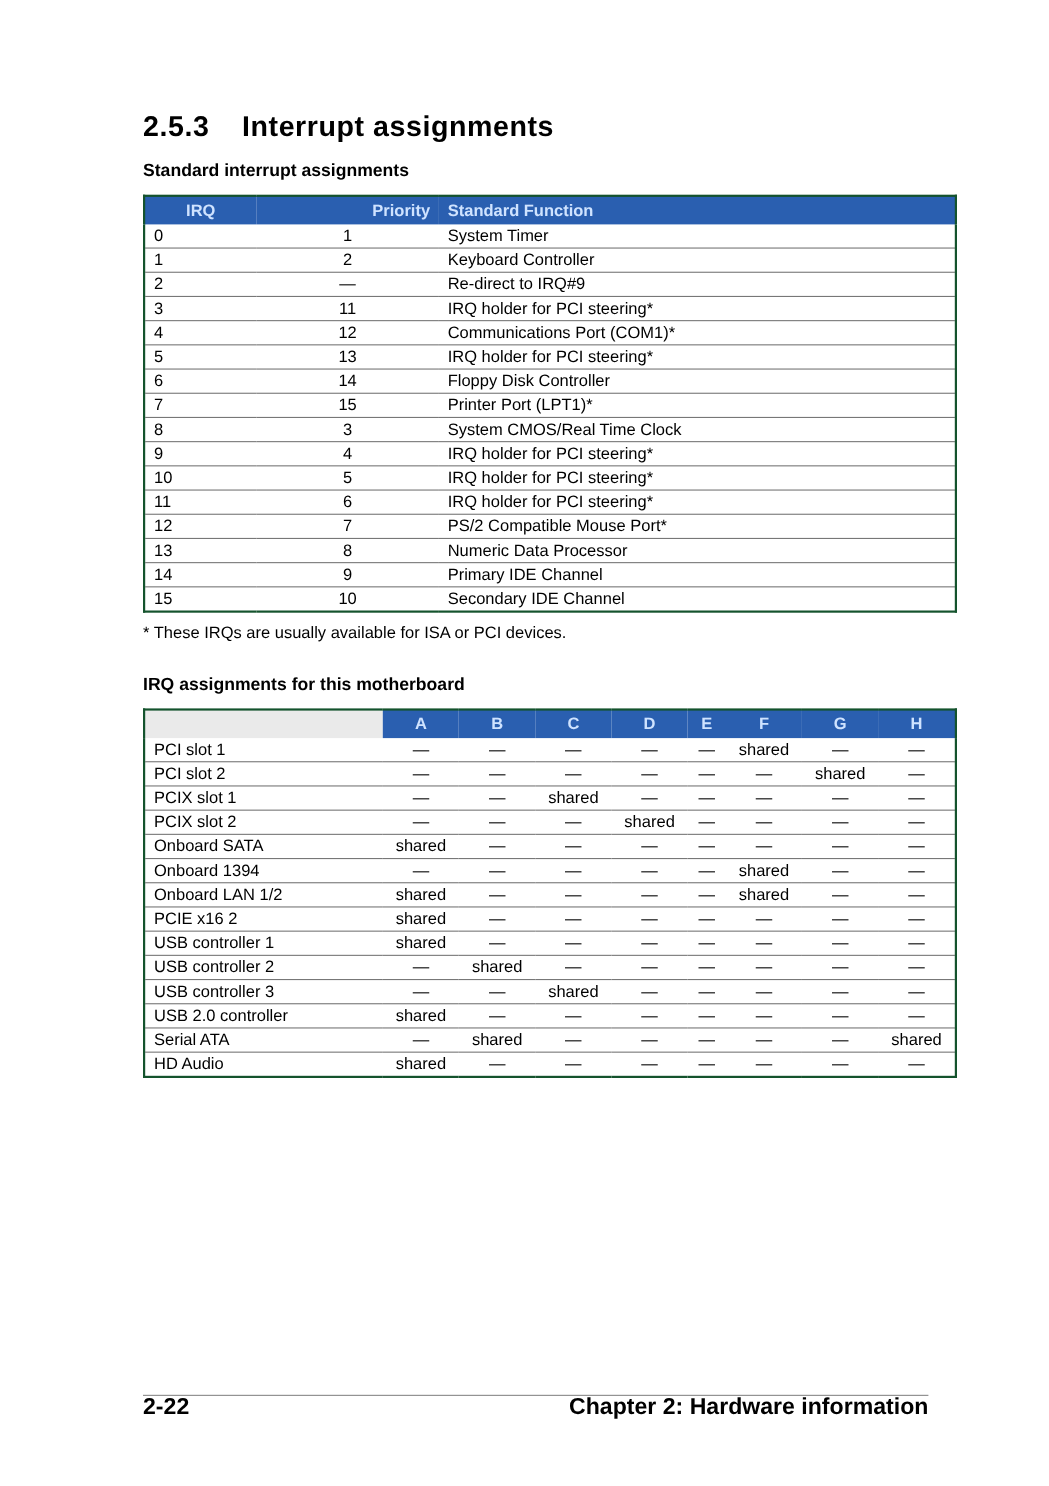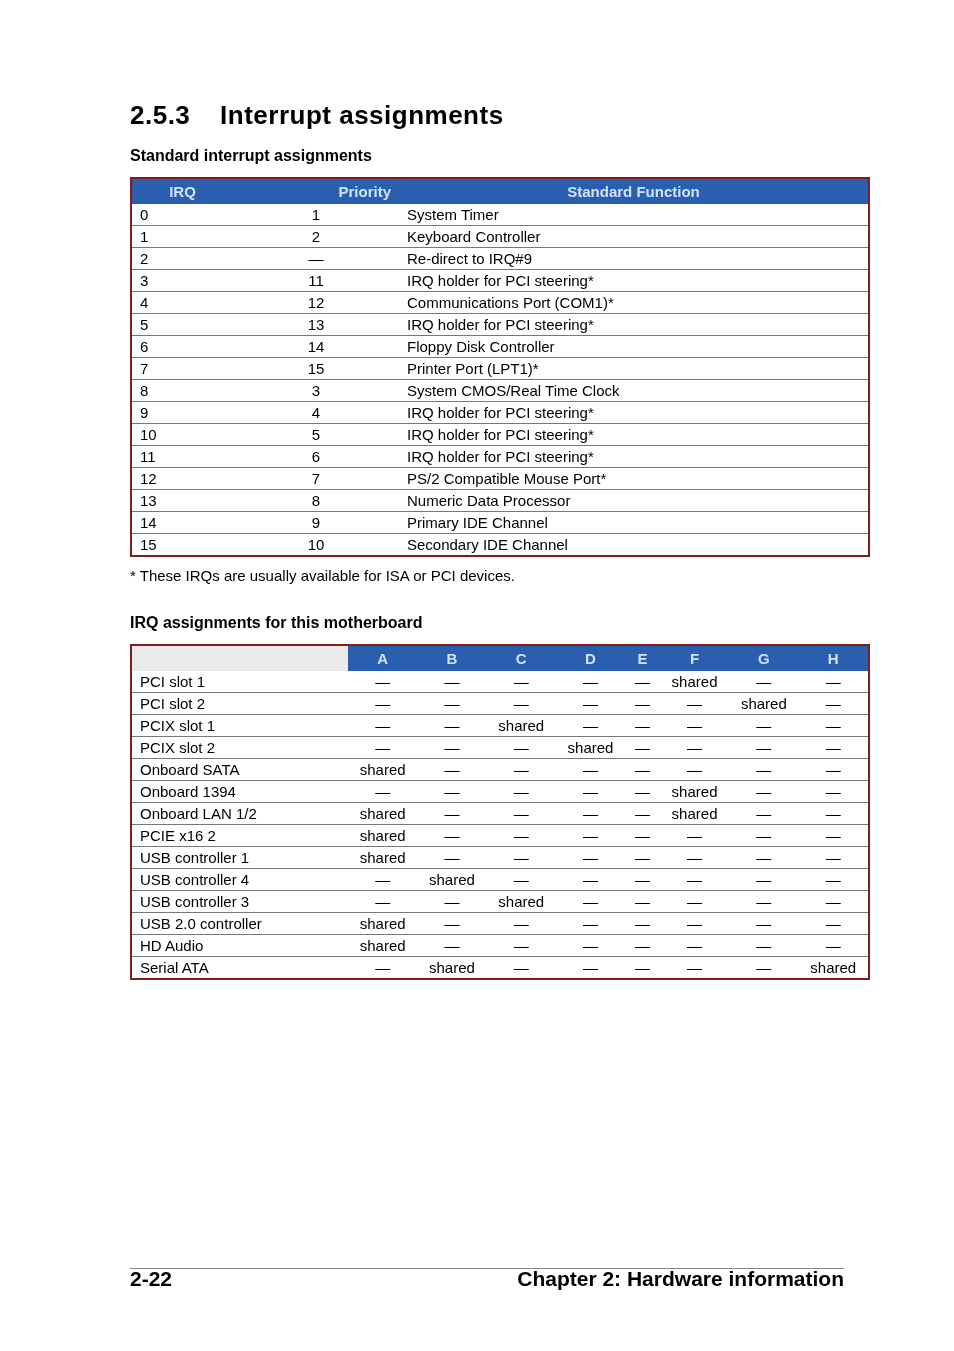--- a/index.html
+++ b/index.html
@@ -1,21 +1,21 @@
 <!DOCTYPE html>
 <html><head>
 <meta charset="utf-8">
 <style>
   body{margin:0;background:#fff;font-family:Arial,Helvetica,sans-serif;color:#000}
   .page{width:954px;height:1351px;box-sizing:border-box;padding:100px 84px 70px 130px;position:relative}
   h2{font-size:26px;font-weight:bold;margin:0 0 16px 0;letter-spacing:0.5px}
   h3{font-size:16px;font-weight:bold;margin:0 0 12px 0}
   .sec-num{display:inline-block;margin-right:22px}
-  table{border-collapse:collapse;width:100%;border:2px solid #7f1d1d}
-  thead th{background:#2a5fb0;color:#cfe3ff;font-weight:bold;font-size:15px;text-align:center;padding:4px 8px}
+  table{border-collapse:collapse;width:100%;border:2px solid #14532d}
+  thead th{background:#2a5fb0;color:#cfe3ff;font-weight:bold;font-size:15px;text-align:left;padding:4px 8px}
   thead th.c{color:#cfe3ff;text-align:center}
   tbody td{font-size:15px;padding:2px 8px;border-bottom:1px solid #777;color:#000}
   tbody tr:last-child td{border-bottom:none}
   .note{font-size:15px;margin:10px 0 30px 0}
   .t1 td.col0{width:85px}
   .t1 td.col1{width:150px;text-align:center}
   .t2 thead th{text-align:center}
   .t2 thead th.first{background:#eaeaea;border-right:0}
   .t2 tbody td.first{width:180px;text-align:left}
   .t2 tbody td{ text-align:center}
@@ -237,21 +237,21 @@
           <td>shared</td>
           <td>—</td>
           <td>—</td>
           <td>—</td>
           <td>—</td>
           <td>—</td>
           <td>—</td>
           <td>—</td>
         </tr>
         <tr>
-          <td class="first">USB controller 4</td>
+          <td class="first">USB controller 2</td>
           <td>—</td>
           <td>shared</td>
           <td>—</td>
           <td>—</td>
           <td>—</td>
           <td>—</td>
           <td>—</td>
           <td>—</td>
         </tr>
         <tr>
@@ -270,40 +270,40 @@
           <td>shared</td>
           <td>—</td>
           <td>—</td>
           <td>—</td>
           <td>—</td>
           <td>—</td>
           <td>—</td>
           <td>—</td>
         </tr>
         <tr>
+          <td class="first">Serial ATA</td>
+          <td>—</td>
+          <td>shared</td>
+          <td>—</td>
+          <td>—</td>
+          <td>—</td>
+          <td>—</td>
+          <td>—</td>
+          <td>shared</td>
+        </tr>
+        <tr>
           <td class="first">HD Audio</td>
           <td>shared</td>
           <td>—</td>
           <td>—</td>
           <td>—</td>
           <td>—</td>
           <td>—</td>
           <td>—</td>
           <td>—</td>
-        </tr>
-        <tr>
-          <td class="first">Serial ATA</td>
-          <td>—</td>
-          <td>shared</td>
-          <td>—</td>
-          <td>—</td>
-          <td>—</td>
-          <td>—</td>
-          <td>—</td>
-          <td>shared</td>
         </tr>
       </tbody>
   </table>
 
   <div class="footer-line"></div>
   <div class="footer">
     <span>2-22</span>
     <span>Chapter 2: Hardware information</span>
   </div>
 </div>

